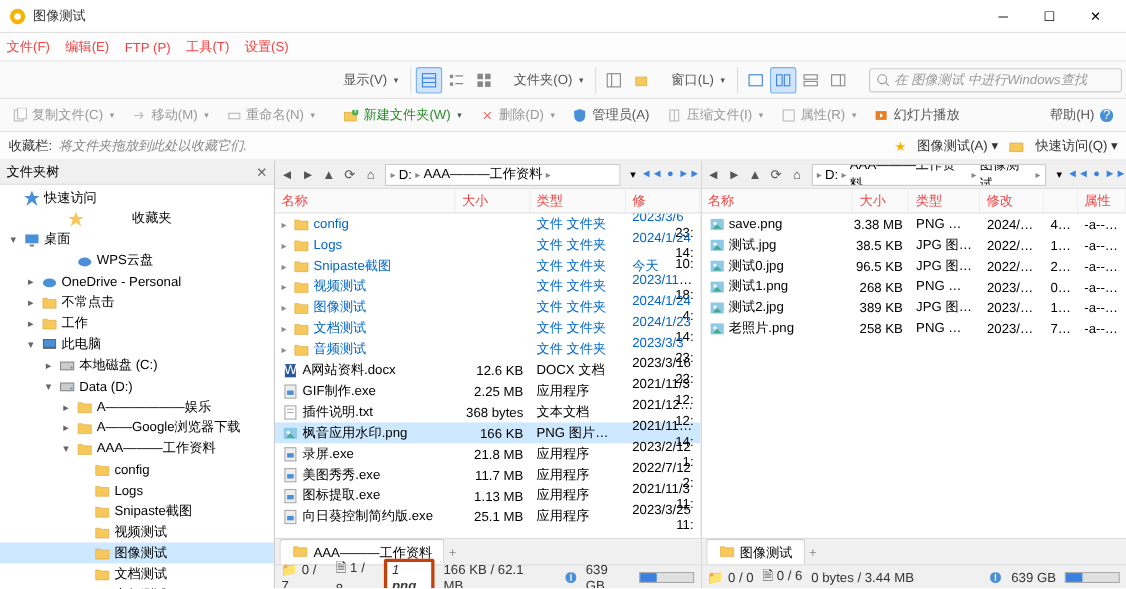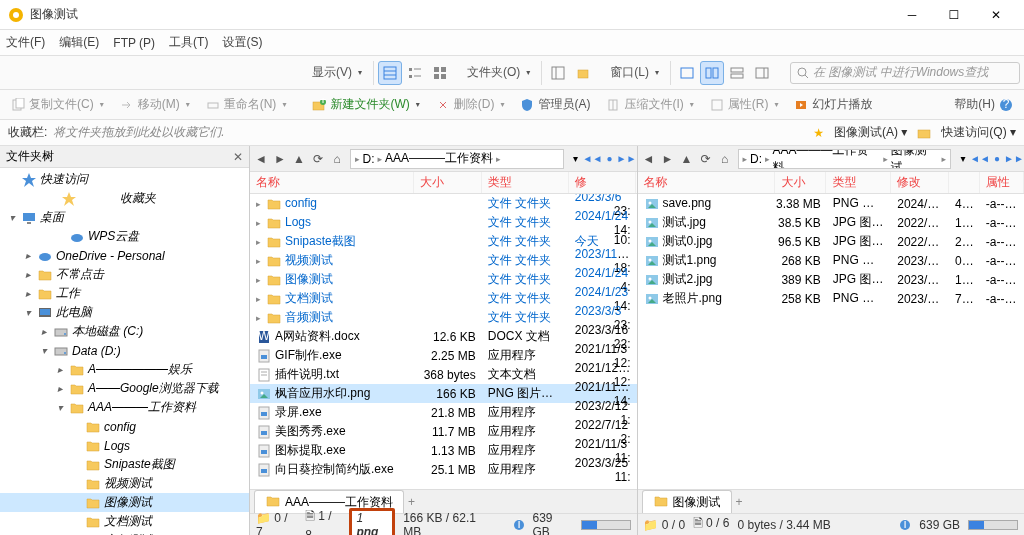--- a/index.html
+++ b/index.html
@@ -3,38 +3,38 @@
 <meta charset="utf-8">
 <style>
 * { margin: 0; padding: 0; box-sizing: border-box; font-family: "Microsoft YaHei", "Segoe UI", sans-serif; font-size: 12px; }
 body { background: #fff; width: 1024px; height: 535px; overflow: hidden; display: flex; flex-direction: column; }
 .titlebar { height: 30px; background: #fff; display: flex; align-items: center; padding: 0 8px; border-bottom: 1px solid #e0e0e0; }
 .titlebar .app-icon { width: 16px; height: 16px; margin-right: 6px; }
 .titlebar .title { flex: 1; font-size: 12px; color: #333; }
 .titlebar .winbtns { display: flex; gap: 2px; }
 .titlebar .winbtns span { width: 40px; height: 28px; display: flex; align-items: center; justify-content: center; cursor: pointer; }
 .menubar { height: 26px; display: flex; align-items: center; padding: 0 6px; gap: 14px; border-bottom: 1px solid #e0e0e0; background: #fdfdfd; }
-.menubar span { color: #404040; cursor: pointer; }
+.menubar span { color: #ef4444; cursor: pointer; }
 .toolbar1 { height: 34px; display: flex; align-items: center; padding: 0 4px; gap: 4px; border-bottom: 1px solid #e0e0e0; background: #fafafa; }
 .tbbtn { display: flex; align-items: center; padding: 3px 6px; border: 1px solid transparent; border-radius: 3px; gap: 4px; cursor: pointer; color: #555; }
 .tbbtn.dim { color: #999; }
 .tbbtn .dd { font-size: 8px; margin-left: 2px; }
 .tbgrp { display: flex; align-items: center; gap: 1px; padding: 0 4px; border-left: 1px solid #ddd; }
 .tbgrp:first-child { border-left: none; }
 .iconbtn { width: 24px; height: 24px; display: flex; align-items: center; justify-content: center; border: 1px solid transparent; border-radius: 3px; cursor: pointer; }
 .iconbtn.active { background: #d0e4fc; border-color: #7ab0e6; }
 .searchbox { flex: 1; max-width: 230px; border: 1px solid #ccc; border-radius: 3px; height: 22px; display: flex; align-items: center; padding: 0 6px; gap: 4px; color: #999; font-style: italic; margin-left: 8px; }
 .toolbar2 { height: 30px; display: flex; align-items: center; padding: 0 4px; gap: 2px; border-bottom: 1px solid #e0e0e0; background: #fafafa; }
 .favbar { height: 26px; display: flex; align-items: center; padding: 0 8px; border-bottom: 1px solid #e0e0e0; background: #fcfcfc; color: #888; font-style: italic; }
 .favbar .right { margin-left: auto; display: flex; gap: 10px; font-style: normal; color: #333; align-items: center; }
 .main { flex: 1; display: flex; overflow: hidden; }
 .sidebar { width: 250px; border-right: 1px solid #ccc; display: flex; flex-direction: column; background: #fff; }
 .sidebar-hdr { height: 22px; background: #f0f0f0; border-bottom: 1px solid #ddd; display: flex; align-items: center; padding: 0 6px; font-size: 12px; }
 .sidebar-hdr .x { margin-left: auto; cursor: pointer; color: #666; }
-.tree { flex: 1; overflow: auto; padding: 2px 0; font-style: italic; }
+.tree { flex: 1; overflow: auto; padding: 2px 0; }
 .tree-item { display: flex; align-items: center; height: 19px; padding-left: 6px; cursor: pointer; white-space: nowrap; }
 .tree-item.sel { background: #cde8ff; }
 .tree-item .exp { width: 12px; text-align: center; color: #666; font-size: 10px; }
 .tree-item .ticon { width: 16px; height: 16px; margin: 0 3px; display: flex; align-items: center; justify-content: center; }
 .panes { flex: 1; display: flex; overflow: hidden; }
 .pane { flex: 1; display: flex; flex-direction: column; border-right: 1px solid #ccc; overflow: hidden; }
 .pane:last-child { border-right: none; }
 .pathbar { height: 26px; background: #f0f0f0; border-bottom: 1px solid #ddd; display: flex; align-items: center; padding: 0 2px; gap: 2px; }
 .pathbar .nav { display: flex; gap: 1px; }
 .pathbar .nav span { width: 18px; height: 20px; display: flex; align-items: center; justify-content: center; cursor: pointer; color: #555; }

